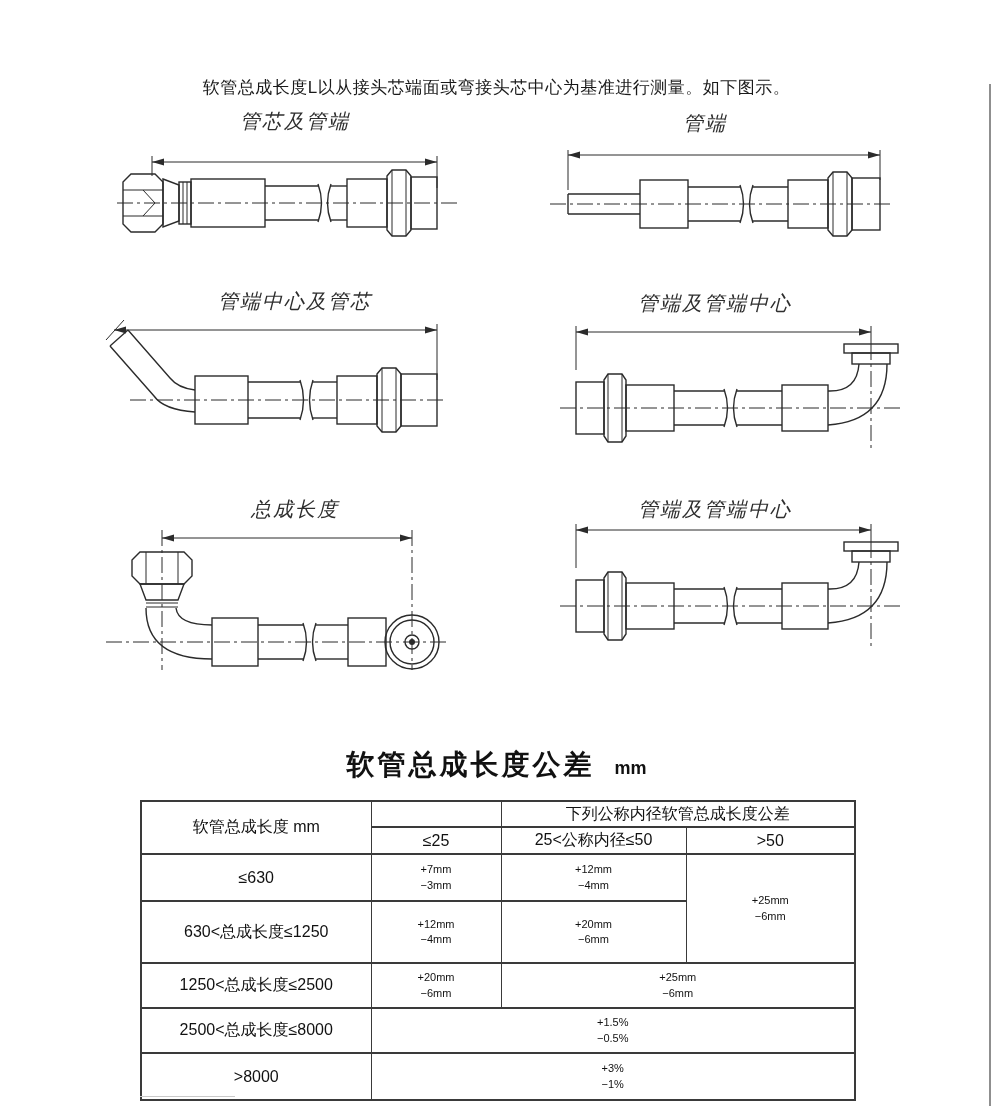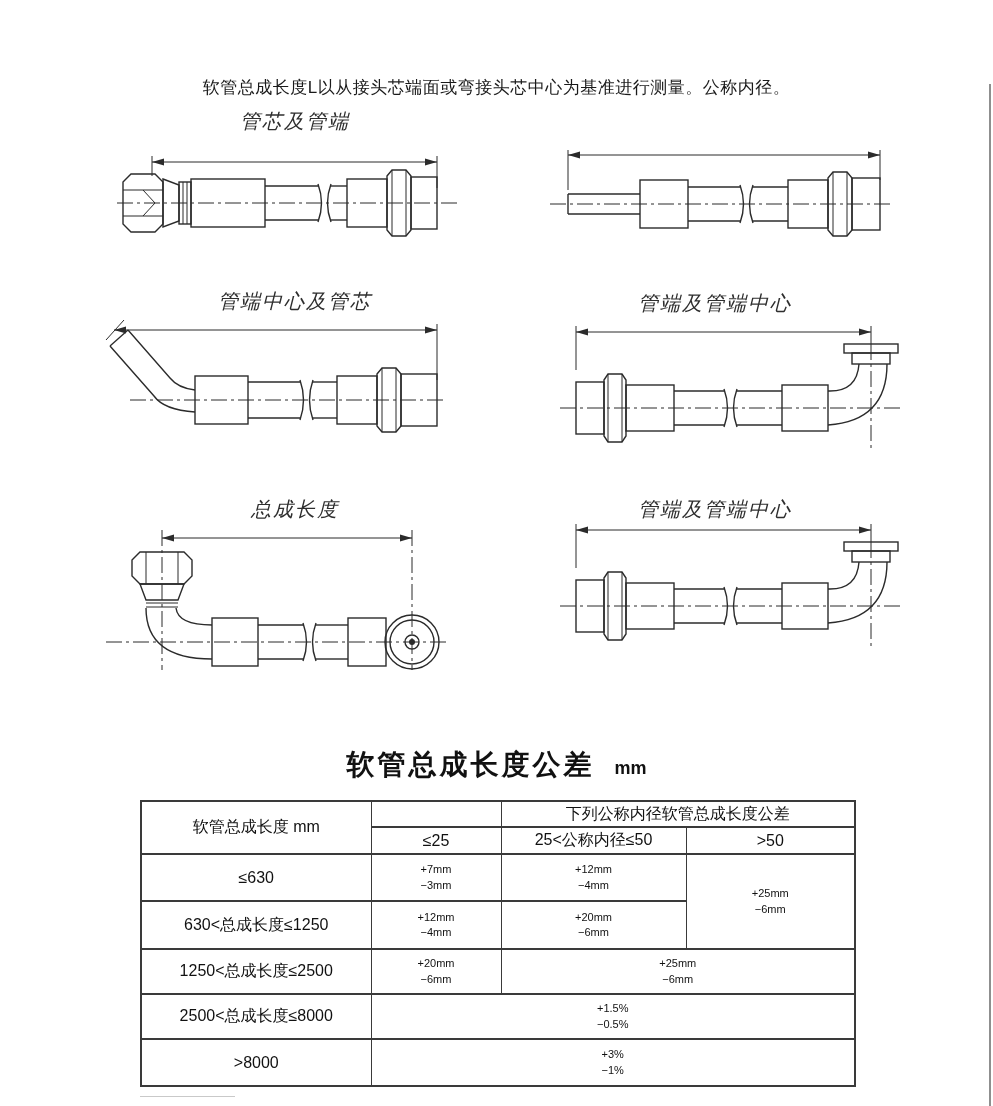--- a/index.html
+++ b/index.html
@@ -44,23 +44,24 @@
   .tol span{display:block;}
   .hdr{font-size:16px;}
   .edge-line{top:84px;left:989px;width:2px;height:1022px;background:#8f8f8f;}
   .foot-line{top:1096px;left:140px;width:95px;height:1px;background:#c9c9c9;}
 </style>
 </head>
 <body>
 
 <div class="page">
 
-  <div class="abs intro">软管总成长度L以从接头芯端面或弯接头芯中心为基准进行测量。公称内径。</div>
+  <div class="abs intro">软管总成长度L以从接头芯端面或弯接头芯中心为基准进行测量。如下图示。</div>
 
   <div class="abs dia-label" style="top:108px;left:100px;width:390px;">管芯及管端</div>
+  <div class="abs dia-label" style="top:110px;left:545px;width:320px;">管端</div>
 
   <div class="abs svgbox" style="top:146px;left:115px;">
     <svg width="345" height="95" viewBox="0 0 345 95">
       <g>
         <line class="dwthin" x1="37" y1="10" x2="37" y2="30"></line>
         <line class="dwthin" x1="322" y1="10" x2="322" y2="42"></line>
         <line class="dwthin" x1="37" y1="16" x2="322" y2="16"></line>
         <polygon class="ah" points="37,16 49,12.6 49,19.4"></polygon>
         <polygon class="ah" points="322,16 310,12.6 310,19.4"></polygon>
       </g>
@@ -316,21 +317,21 @@
               <span>−4mm</span>
             </div>
           </td>
         <td rowspan="2">
             <div class="tol">
               <span>+25mm</span>
               <span>−6mm</span>
             </div>
           </td>
       </tr>
-      <tr style="height:48px;">
+      <tr style="height:62px;">
         <td>630&lt;总成长度≤1250</td>
         <td>
             <div class="tol">
               <span>+12mm</span>
               <span>−4mm</span>
             </div>
           </td>
         <td>
             <div class="tol">
               <span>+20mm</span>

